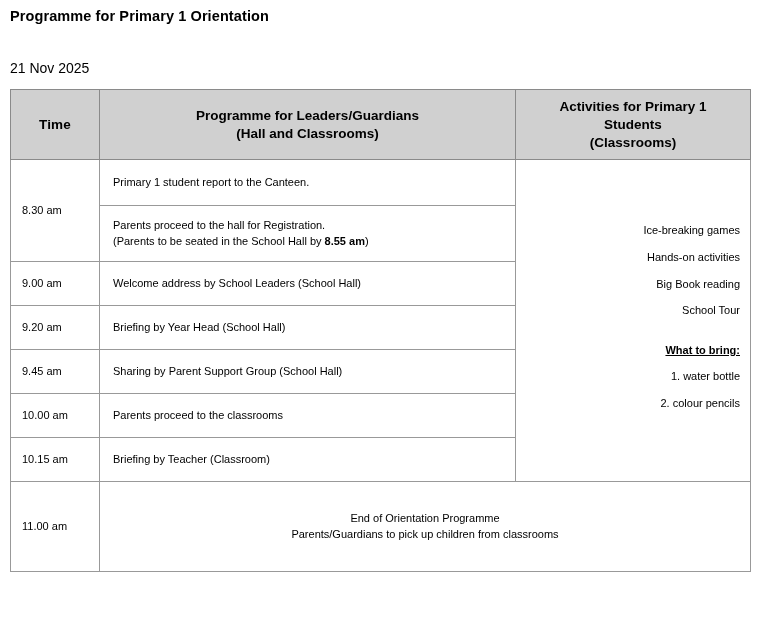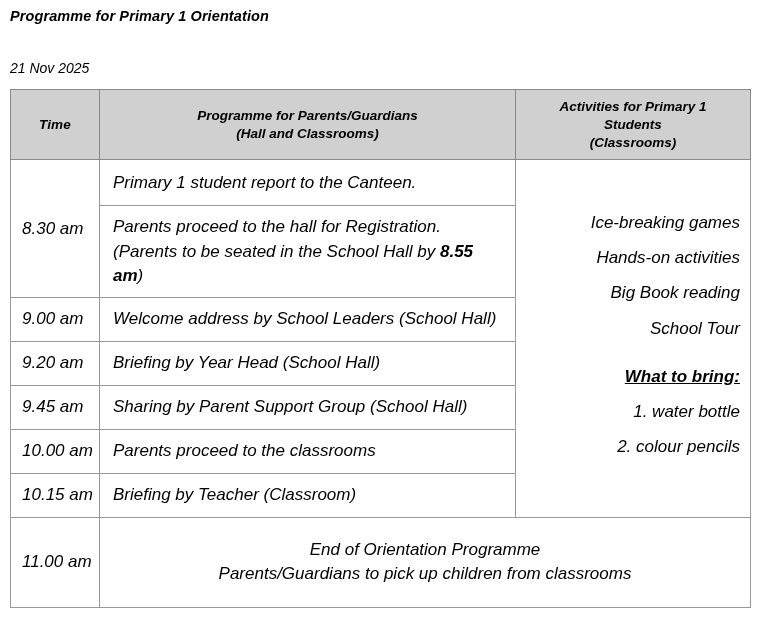--- a/index.html
+++ b/index.html
@@ -13,21 +13,20 @@
     font-family: "Liberation Sans", sans-serif;
     color: #000000;
     overflow: hidden;
   }
 
   .page {
     position: relative;
     width: 748px;
     height: 618px;
     box-sizing: border-box;
-    font-style: italic;
   }
 
   .doc-title {
     position: absolute;
     left: 10px;
     top: 8px;
     font-size: 14.5px;
     font-weight: bold;
     letter-spacing: 0.1px;
     white-space: nowrap;
@@ -57,21 +56,21 @@
   }
 
   table.prog col.c-time  { width: 89px; }
   table.prog col.c-prog  { width: 416px; }
   table.prog col.c-act   { width: 235px; }
 
   table.prog th,
   table.prog td {
     border: 1px solid #999999;
     vertical-align: middle;
-    font-size: 17px;
+    font-size: 11px;
     font-weight: normal;
     line-height: 1.42;
   }
 
   table.prog thead th {
     background: #d0d0d0;
     font-weight: bold;
     text-align: center;
     font-size: 13.5px;
     line-height: 1.32;
@@ -144,21 +143,21 @@
       <colgroup>
         <col class="c-time">
         <col class="c-prog">
         <col class="c-act">
       </colgroup>
 
       <thead>
         <tr>
           <th class="th-time" rowspan="1">Time</th>
           <th>
-            <span>Programme for Parents/Guardians</span><br>
+            <span>Programme for Leaders/Guardians</span><br>
             <span>(Hall and Classrooms)</span>
           </th>
           <th>
             <span>Activities for Primary 1</span><br>
             <span>Students</span><br>
             <span>(Classrooms)</span>
           </th>
         </tr>
       </thead>
 

